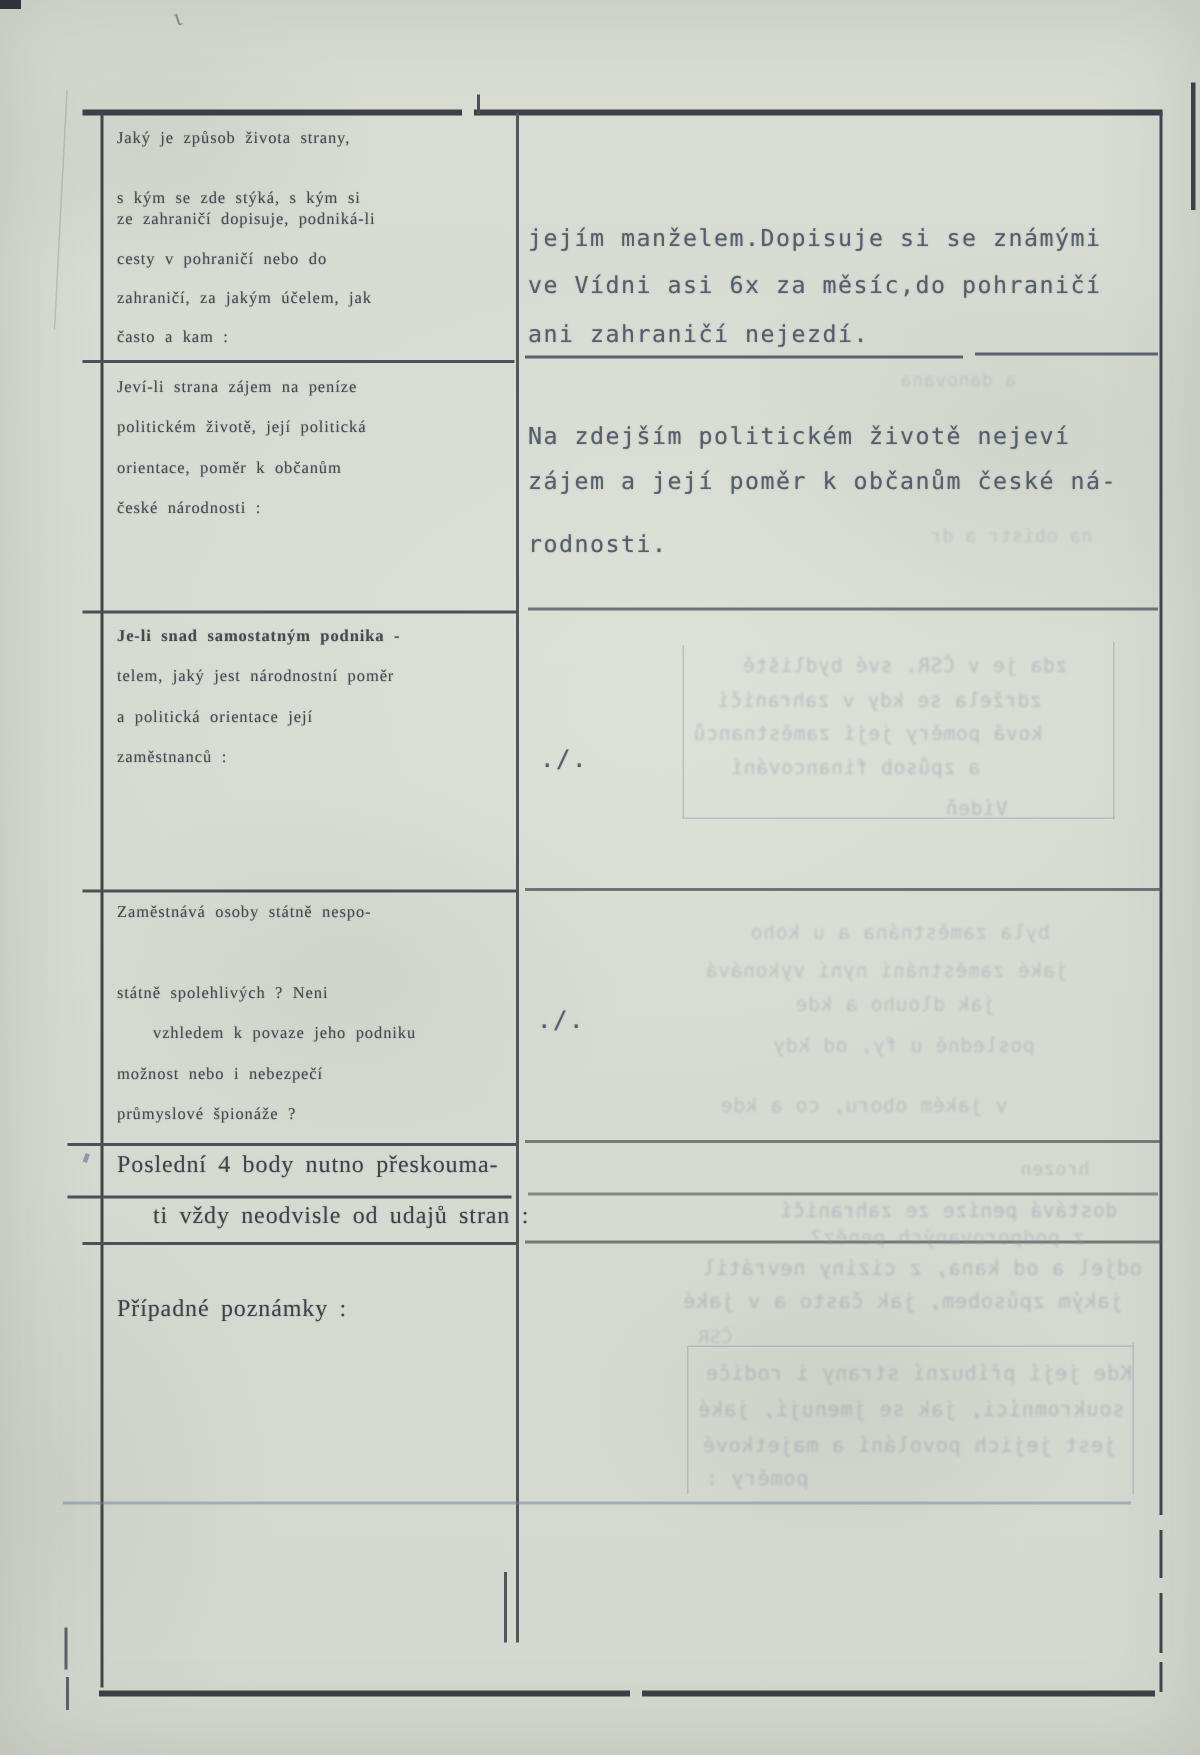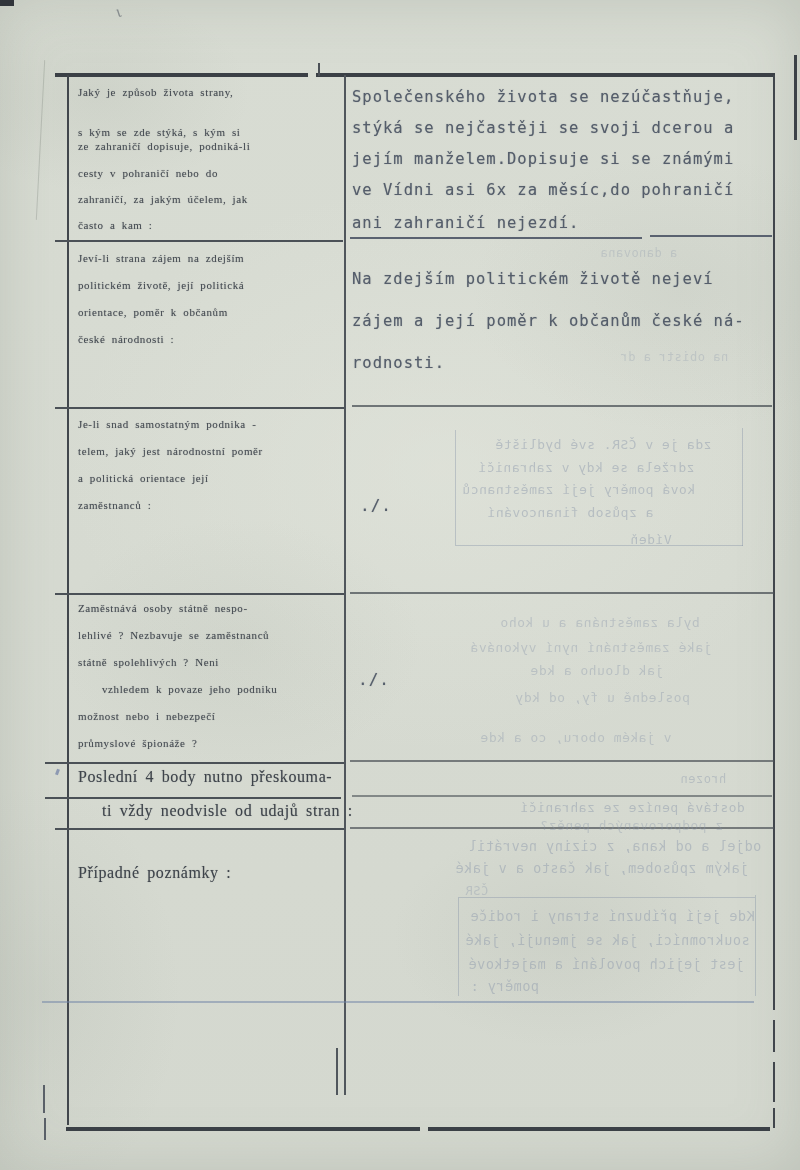--- a/index.html
+++ b/index.html
@@ -67,44 +67,41 @@
   <div class="hline thick" style="left:66px;top:1127px;width:354px;"></div>
   <div class="hline thick" style="left:428px;top:1127px;width:342px;"></div>
 
   <span class="q" style="left:78px;top:86px;">Jaký je způsob života strany,</span>
   <span class="q" style="left:78px;top:126px;">s kým se zde stýká, s kým si</span>
   <span class="q" style="left:78px;top:140px;">ze zahraničí dopisuje, podniká-li</span>
   <span class="q" style="left:78px;top:167px;">cesty v pohraničí nebo do</span>
   <span class="q" style="left:78px;top:193px;">zahraničí, za jakým účelem, jak</span>
   <span class="q" style="left:78px;top:219px;">často a kam :</span>
 
-  <span class="a" style="left:352px;top:88px;">Společenského života se nezúčastňuje,</span>
-  <span class="a" style="left:352px;top:119px;">stýká se nejčastěji se svoji dcerou a</span>
   <span class="a" style="left:352px;top:150px;">jejím manželem.Dopisuje si se známými</span>
   <span class="a" style="left:352px;top:181px;">ve Vídni asi 6x za měsíc,do pohraničí</span>
   <span class="a" style="left:352px;top:214px;">ani zahraničí nejezdí.</span>
 
-  <span class="q" style="left:78px;top:252px;">Jeví-li strana zájem na zdejším</span>
+  <span class="q" style="left:78px;top:252px;">Jeví-li strana zájem na peníze</span>
   <span class="q" style="left:78px;top:279px;">politickém životě, její politická</span>
   <span class="q" style="left:78px;top:306px;">orientace, poměr k občanům</span>
   <span class="q" style="left:78px;top:333px;">české národnosti :</span>
 
-  <span class="a" style="left:352px;top:270px;">Na zdejším politickém životě nejeví</span>
+  <span class="a" style="left:352px;top:282px;">Na zdejším politickém životě nejeví</span>
   <span class="a" style="left:352px;top:312px;">zájem a její poměr k občanům české ná-</span>
   <span class="a" style="left:352px;top:354px;">rodnosti.</span>
 
-  <span class="q" style="left:78px;top:418px;">Je-li snad samostatným podnika -</span>
+  <span class="q" style="left:78px;top:418px;font-weight:bold;">Je-li snad samostatným podnika -</span>
   <span class="q" style="left:78px;top:445px;">telem, jaký jest národnostní poměr</span>
   <span class="q" style="left:78px;top:472px;">a politická orientace její</span>
   <span class="q" style="left:78px;top:499px;">zaměstnanců :</span>
 
   <span class="a" style="left:360px;top:496px;font-size:16px;">./.</span>
 
   <span class="q" style="left:78px;top:602px;">Zaměstnává osoby státně nespo-</span>
-  <span class="q" style="left:78px;top:629px;">lehlivé ? Nezbavuje se zaměstnanců</span>
   <span class="q" style="left:78px;top:656px;">státně spolehlivých ? Neni</span>
   <span class="q" style="left:78px;top:683px;margin-left:24px;">vzhledem k povaze jeho podniku</span>
   <span class="q" style="left:78px;top:710px;">možnost nebo i nebezpečí</span>
   <span class="q" style="left:78px;top:737px;">průmyslové špionáže ?</span>
 
   <span class="a" style="left:358px;top:670px;font-size:16px;">./.</span>
 
   <span class="q q5" style="left:78px;top:768px;">Poslední 4 body nutno přeskouma-</span>
   <span class="q q5" style="left:78px;top:802px;margin-left:24px;">ti vždy neodvisle od udajů stran :</span>
 

